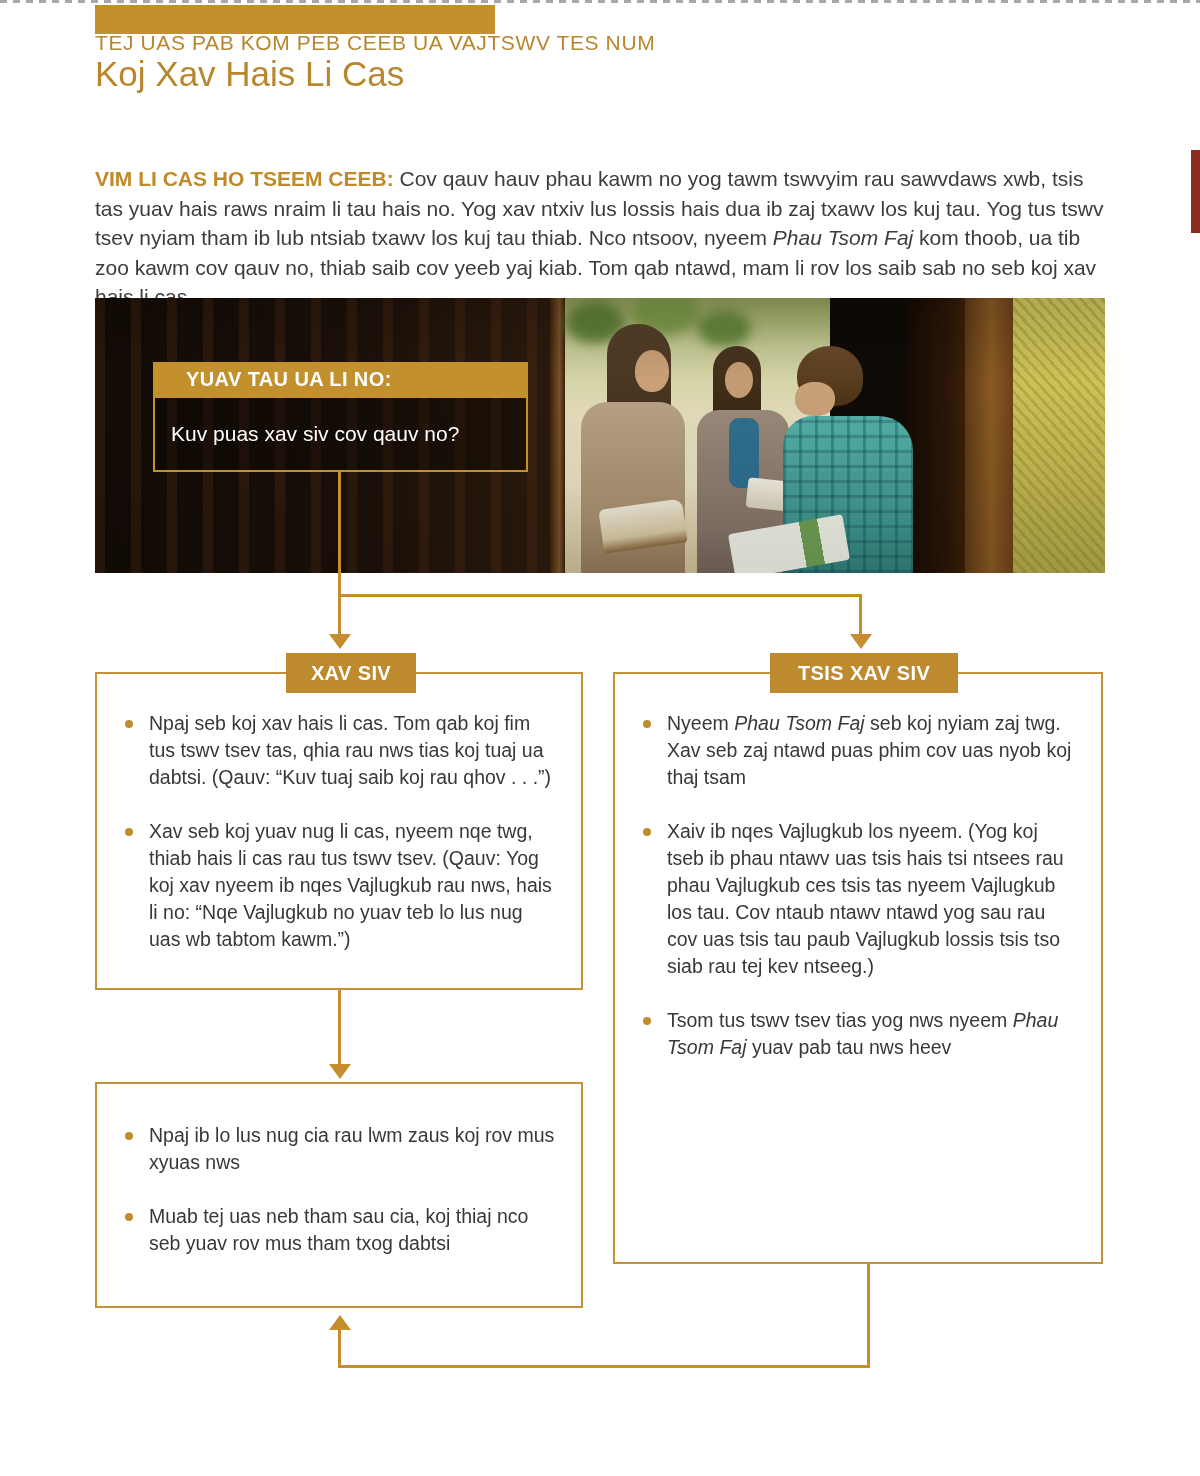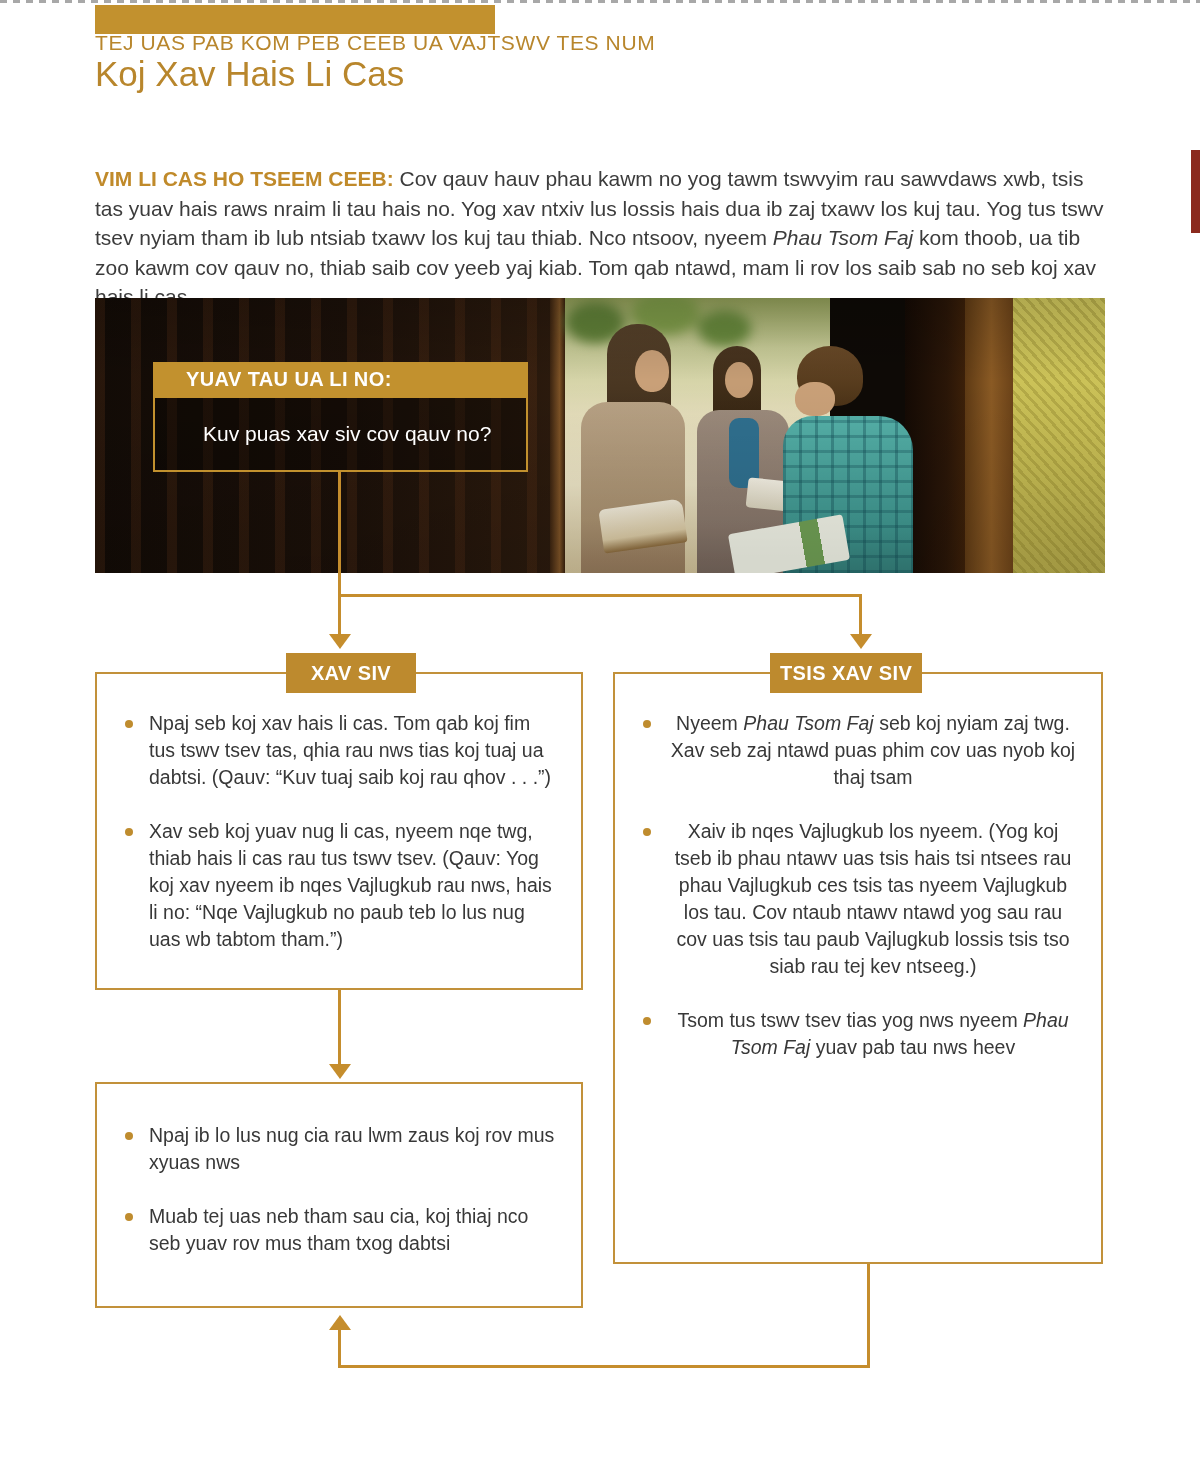--- a/index.html
+++ b/index.html
@@ -80,21 +80,21 @@
   .man-tract{position:absolute;left:636px;top:226px;width:116px;height:46px;border-radius:4px;
     background:linear-gradient(90deg,#eef0e4 0 62%,#6f9e54 62% 78%,#eef0e4 78%);transform:rotate(-10deg);}
   .ph-vignette{position:absolute;left:0;top:0;width:1010px;height:275px;
     background:linear-gradient(180deg,rgba(0,0,0,.16),rgba(0,0,0,0) 30%,rgba(0,0,0,.10) 95%);}
 
   
   .ov-bar{position:absolute;left:58px;top:64px;width:375px;height:34px;background:#c2912e;
     display:flex;align-items:center;}
   .ov-bar span{color:#ffffff;font-weight:bold;font-size:20px;letter-spacing:.4px;padding-left:33px;}
   .ov-box{position:absolute;left:58px;top:98px;width:375px;height:76px;box-sizing:border-box;
-    border:2px solid #c2912e;background:rgba(8,5,2,.38);display:flex;align-items:center;padding-left:32px;}
+    border:2px solid #c2912e;background:rgba(8,5,2,.38);display:flex;align-items:center;}
   .ov-box span{color:#ffffff;font-size:21px;padding-left:16px;}
 
   
   .gold-line{position:absolute;background:#c58d2d;}
   .arrow-down{position:absolute;width:0;height:0;border-left:11px solid transparent;border-right:11px solid transparent;border-top:15px solid #c58d2d;}
   .arrow-up{position:absolute;width:0;height:0;border-left:11px solid transparent;border-right:11px solid transparent;border-bottom:15px solid #c58d2d;}
 
   .flow-box{position:absolute;box-sizing:border-box;border:2px solid #c2913a;background:#ffffff;}
   .chip{position:absolute;background:#bd8a2e;color:#ffffff;font-weight:bold;font-size:20px;letter-spacing:.4px;
     display:flex;align-items:center;justify-content:center;}
@@ -154,35 +154,35 @@
   <div class="gold-line" style="left:338px;top:472px;width:3px;height:124px;"></div>
   <div class="gold-line" style="left:338px;top:594px;width:524px;height:3px;"></div>
   <div class="gold-line" style="left:338px;top:594px;width:3px;height:42px;"></div>
   <div class="gold-line" style="left:859px;top:594px;width:3px;height:42px;"></div>
   <div class="arrow-down" style="left:329px;top:634px;"></div>
   <div class="arrow-down" style="left:850px;top:634px;"></div>
 
   <div class="flow-box" style="left:95px;top:672px;width:488px;height:318px;">
     <ul class="bullets" style="margin:36px 22px 0 24px;">
         <li><span>Npaj seb koj xav hais li cas. Tom qab koj fim tus tswv tsev tas, qhia rau nws tias koj tuaj ua dabtsi. (Qauv: “Kuv tuaj saib koj rau qhov . . .”)</span></li>
-        <li><span>Xav seb koj yuav nug li cas, nyeem nqe twg, thiab hais li cas rau tus tswv tsev. (Qauv: Yog koj xav nyeem ib nqes Vajlugkub rau nws, hais li no: “Nqe Vajlugkub no paub teb lo lus nug uas wb tabtom tham.”)</span></li>
+        <li><span>Xav seb koj yuav nug li cas, nyeem nqe twg, thiab hais li cas rau tus tswv tsev. (Qauv: Yog koj xav nyeem ib nqes Vajlugkub rau nws, hais li no: “Nqe Vajlugkub no yuav teb lo lus nug uas wb tabtom kawm.”)</span></li>
       </ul>
   </div>
   <div class="chip" style="left:277px;top:653px;width:130px;height:40px;margin-left:9px;">
     <span>XAV SIV</span>
   </div>
 
   <div class="flow-box" style="left:613px;top:672px;width:490px;height:592px;">
-    <ul class="bullets" style="margin:36px 22px 0 24px;text-align:center;">
+    <ul class="bullets" style="margin:36px 22px 0 24px;">
         <li><span>Nyeem </span><span class="it">Phau Tsom Faj</span><span> seb koj nyiam zaj twg. Xav seb zaj ntawd puas phim cov uas nyob koj thaj tsam</span></li>
         <li><span>Xaiv ib nqes Vajlugkub los nyeem. (Yog koj tseb ib phau ntawv uas tsis hais tsi ntsees rau phau Vajlugkub ces tsis tas nyeem Vajlugkub los tau. Cov ntaub ntawv ntawd yog sau rau cov uas tsis tau paub Vajlugkub lossis tsis tso siab rau tej kev ntseeg.)</span></li>
         <li><span>Tsom tus tswv tsev tias yog nws nyeem </span><span class="it">Phau Tsom Faj</span><span> yuav pab tau nws heev</span></li>
       </ul>
   </div>
-  <div class="chip" style="left:770px;top:653px;width:152px;height:40px;">
+  <div class="chip" style="left:770px;top:653px;width:188px;height:40px;">
     <span>TSIS XAV SIV</span>
   </div>
 
   <div class="gold-line" style="left:338px;top:990px;width:3px;height:76px;"></div>
   <div class="arrow-down" style="left:329px;top:1064px;"></div>
 
   <div class="flow-box" style="left:95px;top:1082px;width:488px;height:226px;">
     <ul class="bullets" style="margin:38px 22px 0 24px;">
         <li><span>Npaj ib lo lus nug cia rau lwm zaus koj rov mus xyuas nws</span></li>
         <li><span>Muab tej uas neb tham sau cia, koj thiaj nco seb yuav rov mus tham txog dabtsi</span></li>

